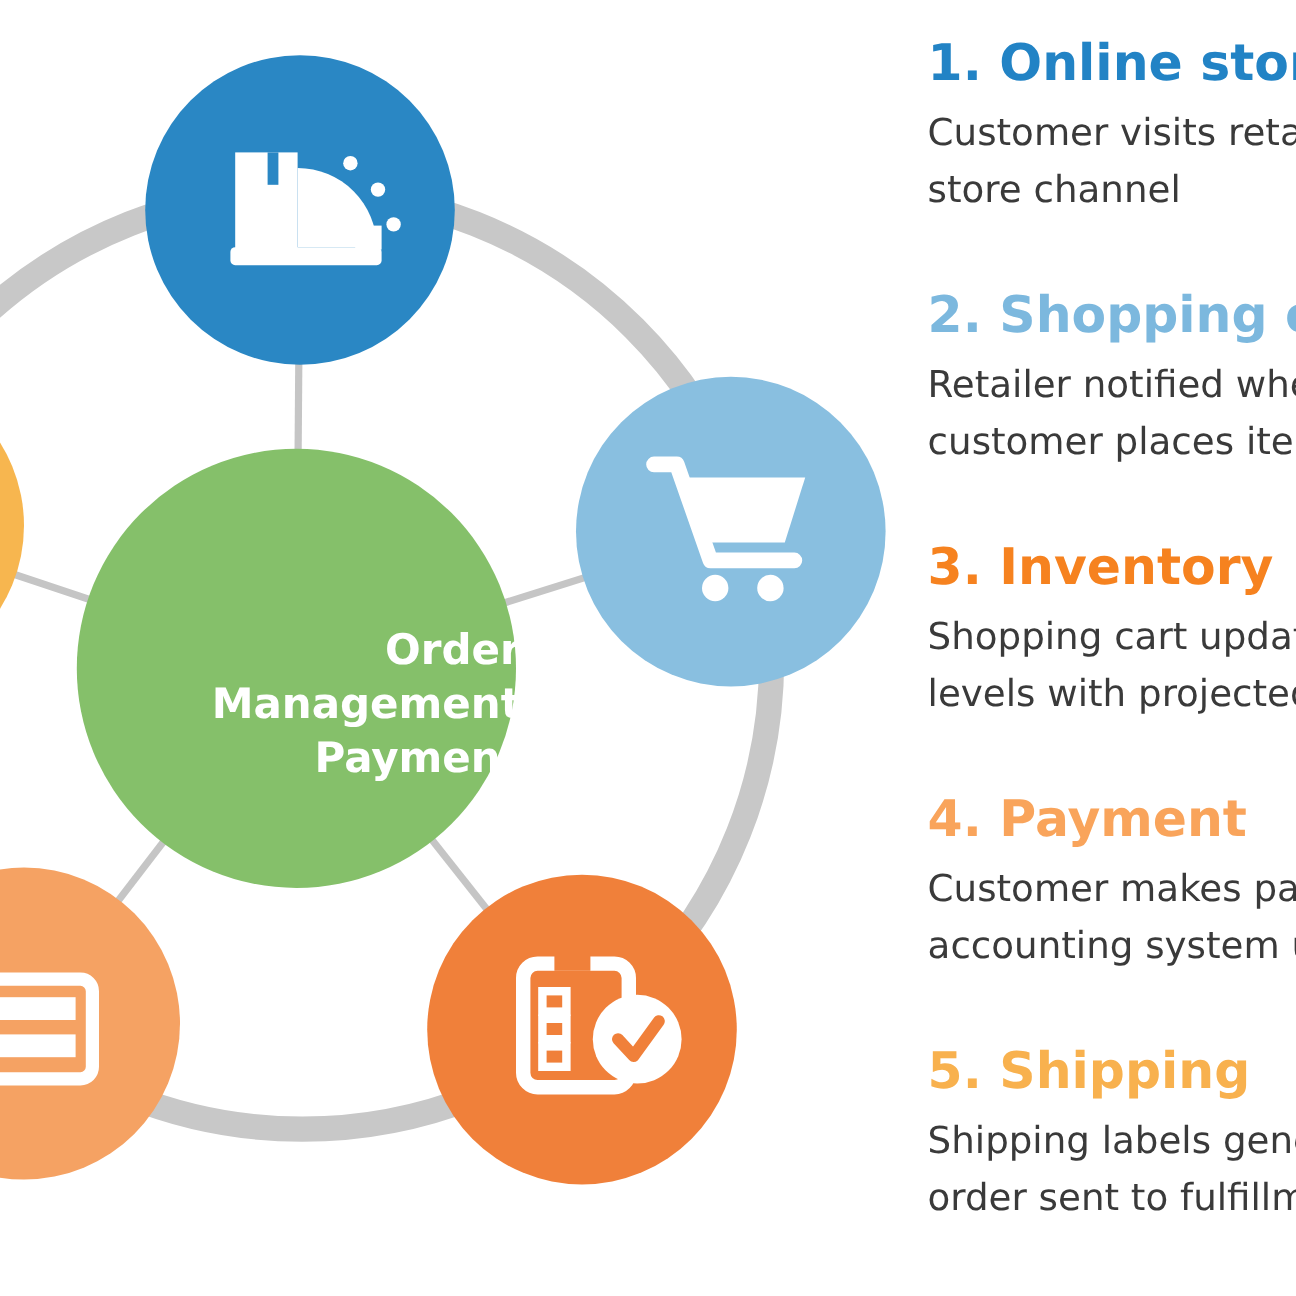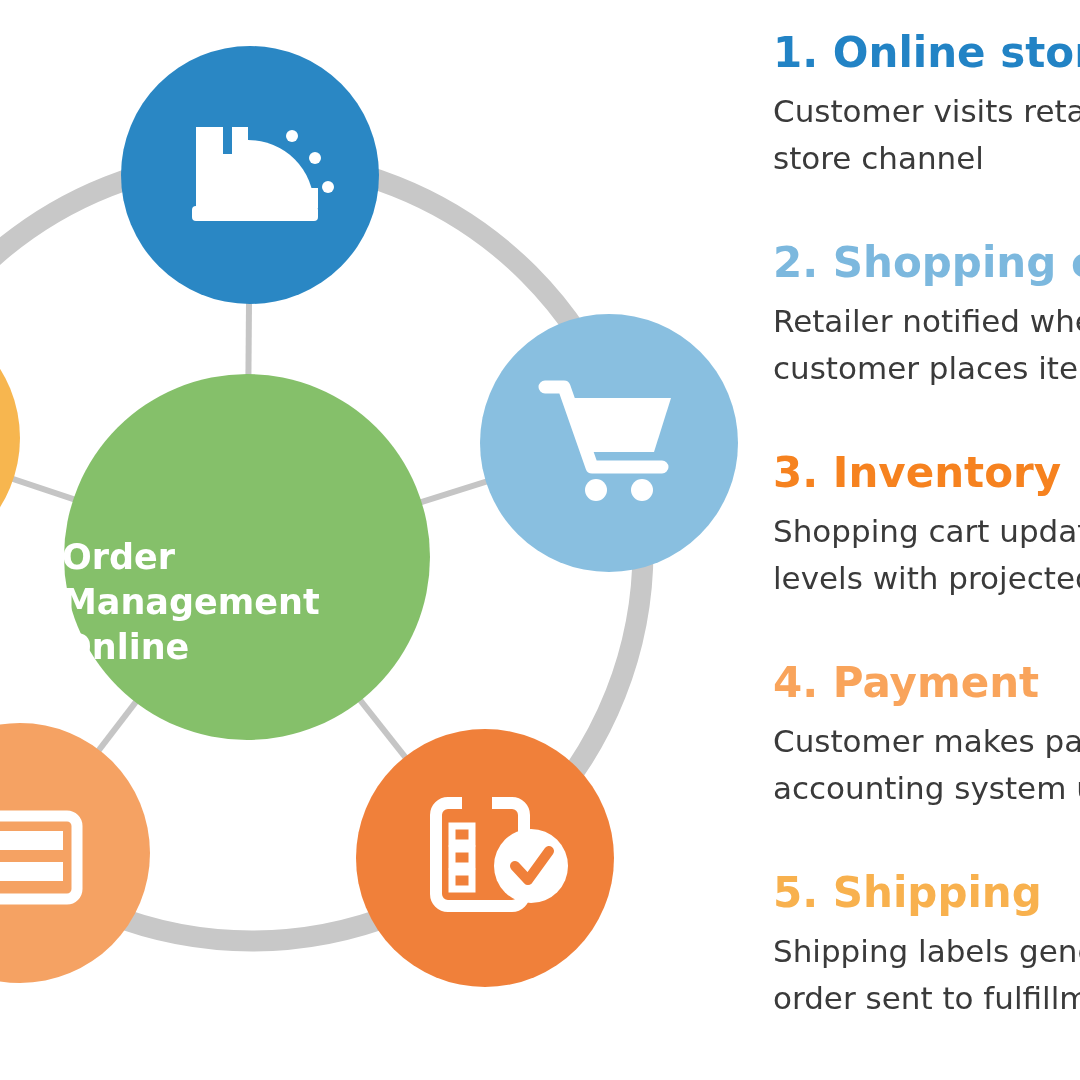--- a/index.html
+++ b/index.html
@@ -10,25 +10,24 @@
     background: #ffffff;
     overflow: hidden;
     font-family: "DejaVu Sans", sans-serif;
   }
   .diagram-svg { position: absolute; left: 0; top: 0; }
   .center-label {
     position: absolute;
     left: 62px;
     top: 520px;
     width: 372px;
-    text-align: left;
+    text-align: right;
     font-weight: bold;
     font-size: 35px;
     line-height: 45px;
-    margin-top: 15px;
   }
   .steps-column { position: absolute; left: 0; top: 0; width: 1080px; height: 1080px; }
   .step { position: absolute; left: 773px; width: 460px; }
   .step-heading {
     margin: 0 0 12px 0;
     font-size: 42px;
     line-height: 46px;
     font-weight: bold;
     white-space: nowrap;
   }
@@ -94,21 +93,21 @@
       <rect x="-72" y="831" width="135" height="19" fill="#ffffff"></rect>
       <rect x="-72" y="862" width="135" height="19" fill="#ffffff"></rect>
       <rect x="-72" y="887" width="58" height="6" fill="#ffffff"></rect>
     </g>
 
     <circle cx="-110" cy="438" r="130" fill="#F7B64F"></circle>
   </svg>
 
   <div class="center-label" style="color: rgb(255, 255, 255);">
     <div>Order Management</div>
-    <div>Online</div>
+    <div>Payment</div>
   </div>
 
   <div class="steps-column">
 
     <section class="step" style="top:30px">
       <h2 class="step-heading" style="color: rgb(34, 131, 197);">1. Online store</h2>
       <div class="step-line" style="color: rgb(58, 58, 58);">Customer visits retailer's online</div>
       <div class="step-line" style="color: rgb(58, 58, 58);">store channel</div>
     </section>
 

